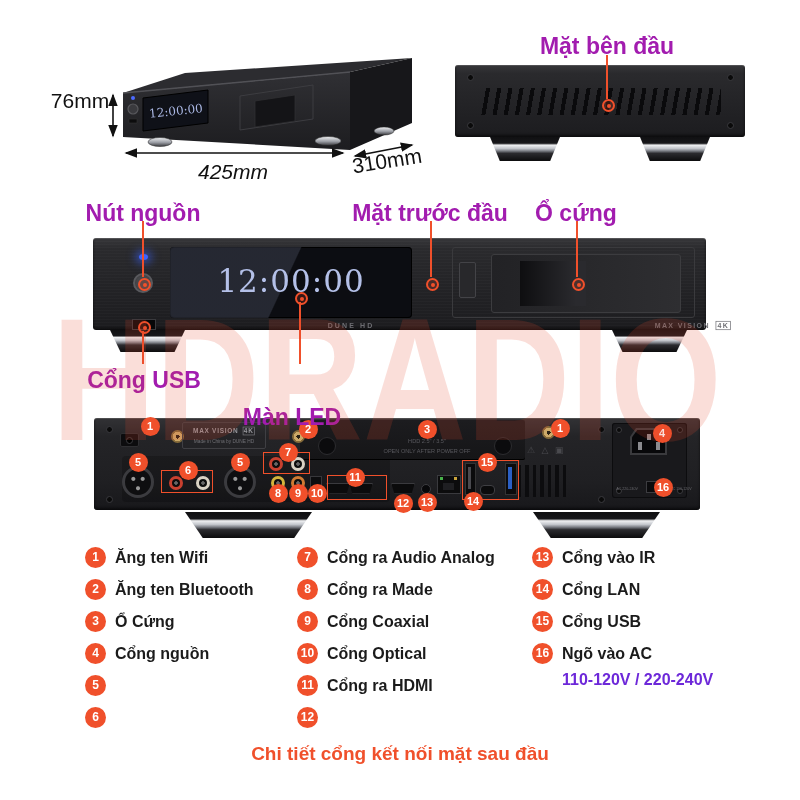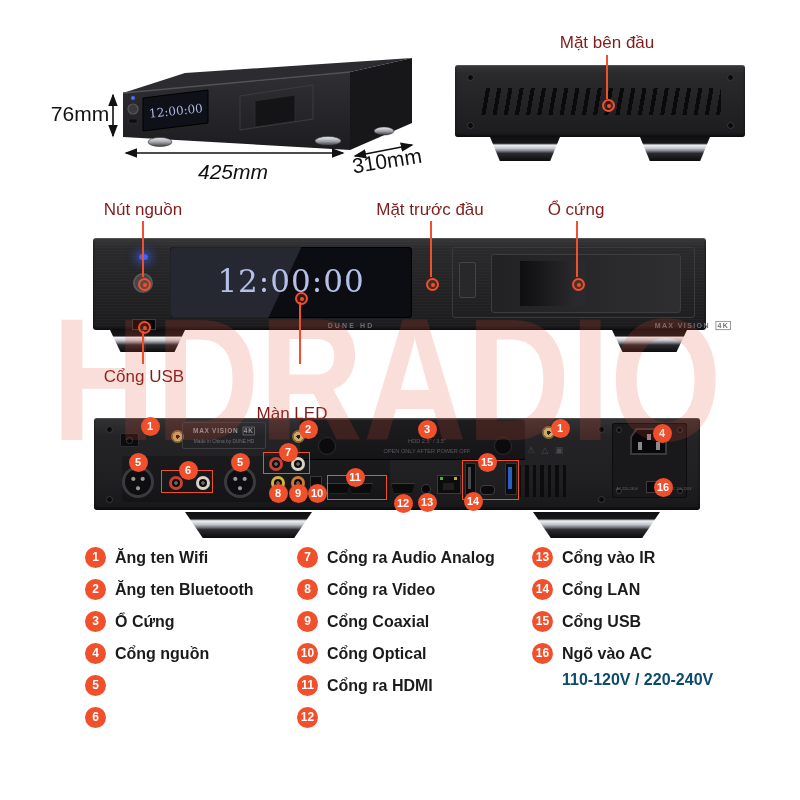--- a/index.html
+++ b/index.html
@@ -1,21 +1,21 @@
 <!DOCTYPE html>
 <html><head>
 <meta charset="utf-8">
 <style>
   html,body{margin:0;padding:0;background:#fff;}
   #canvas{position:relative;width:800px;height:800px;background:#fff;overflow:hidden;
           font-family:"Liberation Sans",sans-serif;color:#1b1b1b;}
   .abs{position:absolute;}
   
-  .co-label{position:absolute;transform:translateX(-50%);font-size:17px;font-weight:400;
-            color:#7f1d1d;white-space:nowrap;z-index:20;}
+  .co-label{position:absolute;transform:translateX(-50%);font-size:23px;font-weight:700;
+            color:#a21caf;white-space:nowrap;z-index:20;}
   .vline{position:absolute;width:2px;background:#F0502B;z-index:18;}
   .dot{position:absolute;width:9px;height:9px;border:2px solid #F0502B;border-radius:50%;
        background:rgba(240,80,43,.18);z-index:19;}
   .dot::after{content:"";position:absolute;left:2.5px;top:2.5px;width:4px;height:4px;
        border-radius:50%;background:#F0502B;}
   .dim-label{position:absolute;transform:translate(-50%,-50%);font-size:21px;font-weight:500;
        color:#111;white-space:nowrap;z-index:20;}
   
   .chassis{position:absolute;border-radius:3px;
       background:linear-gradient(180deg,#37373a 0%,#2a2a2d 12%,#232326 55%,#1c1c1f 100%);
@@ -42,21 +42,21 @@
   .tiny{position:absolute;white-space:nowrap;color:#5e5e62;font-weight:500;}
   
   .wm{position:absolute;z-index:40;pointer-events:none;font-weight:800;white-space:nowrap;}
   
   .lg-col{position:absolute;display:flex;flex-direction:column;}
   .lg-item{display:flex;align-items:flex-start;height:21px;margin-bottom:11px;}
   .lg-badge{flex:0 0 21px;width:21px;height:21px;border-radius:50%;background:#F0502B;color:#fff;
       font-size:12px;font-weight:700;line-height:21px;text-align:center;}
   .lg-label{padding-left:9px;font-size:16px;font-weight:600;color:#1b1b1b;line-height:21px;
       white-space:nowrap;}
-  .lg-label2{margin-left:30px;margin-top:-4px;font-size:16px;font-weight:600;color:#0c4a6e;
+  .lg-label2{margin-left:30px;margin-top:-4px;font-size:16px;font-weight:600;color:#6d28d9;
       white-space:nowrap;}
   .caption{position:absolute;left:0;right:0;top:743px;text-align:center;font-size:19px;
       font-weight:700;color:#F0502B;z-index:20;}
 </style>
 </head>
 <body>
 
 <div id="canvas">
 
   <div class="wm" style="left:52px;top:292px;font-size:175px;line-height:1;color:rgba(225,70,42,.18);">
@@ -98,21 +98,21 @@
       <circle cx="83" cy="84" r="5" fill="#3a3a3e" stroke="#58585c" stroke-width="1.2"></circle>
       <rect x="79" y="94" width="8" height="4" fill="#0c0c0d" stroke="#333" stroke-width=".6"></rect>
 
       <polygon points="190,71 263,60 263,94 190,105" fill="none" stroke="#3d3d41" stroke-width="1"></polygon>
       <polygon points="205,76 245,70 245,96 205,102" fill="#141417" stroke="#303034" stroke-width=".7"></polygon>
 
       <line x1="63" y1="70" x2="63" y2="111" stroke="#111" stroke-width="1.6" marker-start="url(#ah)" marker-end="url(#ah)"></line>
       <line x1="76" y1="128" x2="293" y2="128" stroke="#111" stroke-width="1.6" marker-start="url(#ah)" marker-end="url(#ah)"></line>
       <line x1="305" y1="131" x2="362" y2="120" stroke="#111" stroke-width="1.6" marker-start="url(#ah)" marker-end="url(#ah)"></line>
     </svg>
-    <span class="dim-label" style="left:30px;top:89px;">76mm</span>
+    <span class="dim-label" style="left:30px;top:76px;">76mm</span>
     <span class="dim-label" style="left:183px;top:147px;font-style:italic;">425mm</span>
     <span class="dim-label" style="left:337px;top:136px;transform:translate(-50%,-50%) rotate(-9deg);">310mm</span>
   </div>
 
   <div class="abs" style="left:455px;top:15px;width:300px;height:150px;">
     <span class="co-label" style="left:152px;top:18px;">Mặt bên đầu</span>
     <div class="vline" style="left:151px;top:40px;height:44px;"></div>
     <div class="dot" style="left:147px;top:84px;"></div>
     <div class="chassis" style="left:0;top:50px;width:290px;height:72px;">
       <div class="abs" style="left:24px;top:23px;width:242px;height:27px;border-radius:3px;
@@ -333,21 +333,21 @@
     </div>
   </div>
 
   <div class="lg-col" style="left:297px;top:547px;">
     <div class="lg-item">
       <span class="lg-badge">7</span>
       <span class="lg-label">Cổng ra Audio Analog</span>
     </div>
     <div class="lg-item">
       <span class="lg-badge">8</span>
-      <span class="lg-label">Cổng ra Video</span>
+      <span class="lg-label">Cổng ra Made</span>
     </div>
     <div class="lg-item">
       <span class="lg-badge">9</span>
       <span class="lg-label">Cổng Coaxial</span>
     </div>
     <div class="lg-item">
       <span class="lg-badge">10</span>
       <span class="lg-label">Cổng Optical</span>
     </div>
     <div class="lg-item">
@@ -372,14 +372,15 @@
       <span class="lg-badge">15</span>
       <span class="lg-label">Cổng USB</span>
     </div>
     <div class="lg-item">
       <span class="lg-badge">16</span>
       <span class="lg-label">Ngõ vào AC</span>
     </div>
     <div class="lg-label2">110-120V / 220-240V</div>
   </div>
 
+  <div class="caption">Chi tiết cổng kết nối mặt sau đầu</div>
 
 </div>
 
 </body></html>

